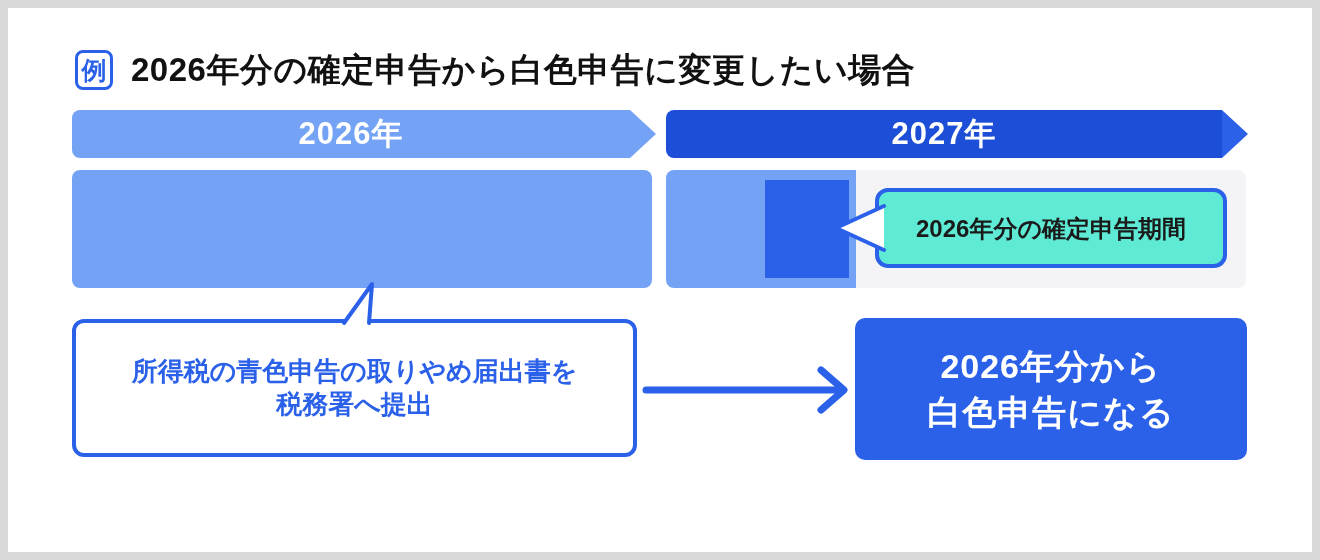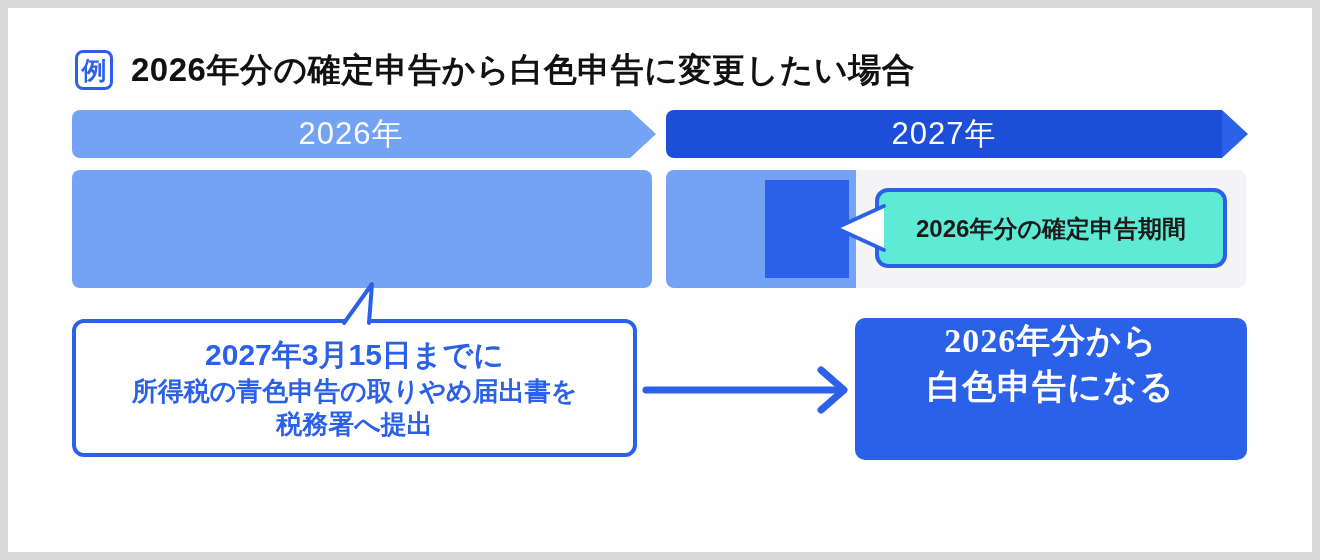--- a/index.html
+++ b/index.html
@@ -9,21 +9,21 @@
 
   
   .badge{position:absolute;left:75px;top:50px;width:38px;height:40px;box-sizing:border-box;
          border:3px solid #2b61e9;border-radius:8px;color:#2b61e9;font-weight:800;font-size:25px;
          display:flex;align-items:center;justify-content:center;z-index:2;}
   .title{position:absolute;left:131px;top:48px;height:44px;line-height:44px;
          font-size:33px;font-weight:800;color:#111;letter-spacing:0.5px;z-index:2;}
 
   
   .tl-body{position:absolute;top:110px;height:48px;display:flex;align-items:center;justify-content:center;
-           color:#fff;font-weight:400;font-size:31px;letter-spacing:1px;z-index:2;}
+           color:#fff;font-weight:700;font-size:31px;letter-spacing:1px;z-index:2;}
   .tl-2026{left:72px;width:558px;background:#74a3f5;border-radius:8px 0 0 8px;}
   .tl-2027{left:666px;width:556px;background:#1d4ed8;border-radius:8px 0 0 8px;}
   .tl-tip{position:absolute;top:110px;width:0;height:0;border-top:24px solid transparent;
           border-bottom:24px solid transparent;z-index:2;}
   .tip-2026{left:630px;border-left:26px solid #74a3f5;}
   .tip-2027{left:1222px;border-left:26px solid #2b61e9;}
 
   
   .bar-2026{position:absolute;left:72px;top:170px;width:580px;height:118px;background:#74a3f5;border-radius:8px;z-index:1;}
   .gray-2027{position:absolute;left:666px;top:170px;width:580px;height:118px;background:#f4f4f6;border-radius:8px;z-index:1;}
@@ -39,21 +39,21 @@
 
   
   .proc{position:absolute;left:72px;top:319px;width:565px;height:138px;box-sizing:border-box;
         background:#fff;border:4px solid #2b61e9;border-radius:12px;z-index:4;
         display:flex;flex-direction:column;align-items:center;justify-content:center;color:#2b61e9;font-weight:800;text-align:center;}
   .proc .l1{font-size:30px;line-height:40px;}
   .proc .l2,.proc .l3{font-size:26px;line-height:33px;}
 
   
   .result{position:absolute;left:855px;top:318px;width:392px;height:142px;background:#2b61e9;border-radius:10px;z-index:4;
-          display:flex;flex-direction:column;align-items:center;color:#fff;font-weight:800;font-family:Liberation Serif, serif;}
+          display:flex;flex-direction:column;align-items:center;justify-content:center;color:#fff;font-weight:800;}
   .result .l{font-size:34px;line-height:46px;letter-spacing:1px;}
 
   
   .overlay{position:absolute;inset:0;z-index:5;pointer-events:none;}
 
   
   .logo{position:absolute;left:1158px;top:476px;width:150px;height:58px;z-index:4;display:flex;align-items:center;}
   .logo-text{font-family:"DejaVu Serif","Liberation Serif",serif;font-style:italic;font-weight:700;
              font-size:37px;color:#2b61e9;margin-left:2px;line-height:58px;}
 </style>
@@ -77,21 +77,20 @@
   <div class="bar-2026"></div>
   <div class="gray-2027"></div>
   <div class="blue-2027"></div>
   <div class="dark-block"></div>
 
   <div class="callout">
     <div class="l1">2026年分の確定申告期間</div>
   </div>
 
   <div class="proc">
-    <div class="l1">2027年3月15日までに</div>
     <div class="l2">所得税の青色申告の取りやめ届出書を</div>
     <div class="l3">税務署へ提出</div>
   </div>
 
   <div class="result">
     <div class="l">2026年分から</div>
     <div class="l">白色申告になる</div>
   </div>
 
   <svg class="overlay" width="1320" height="560" viewBox="0 0 1320 560">

